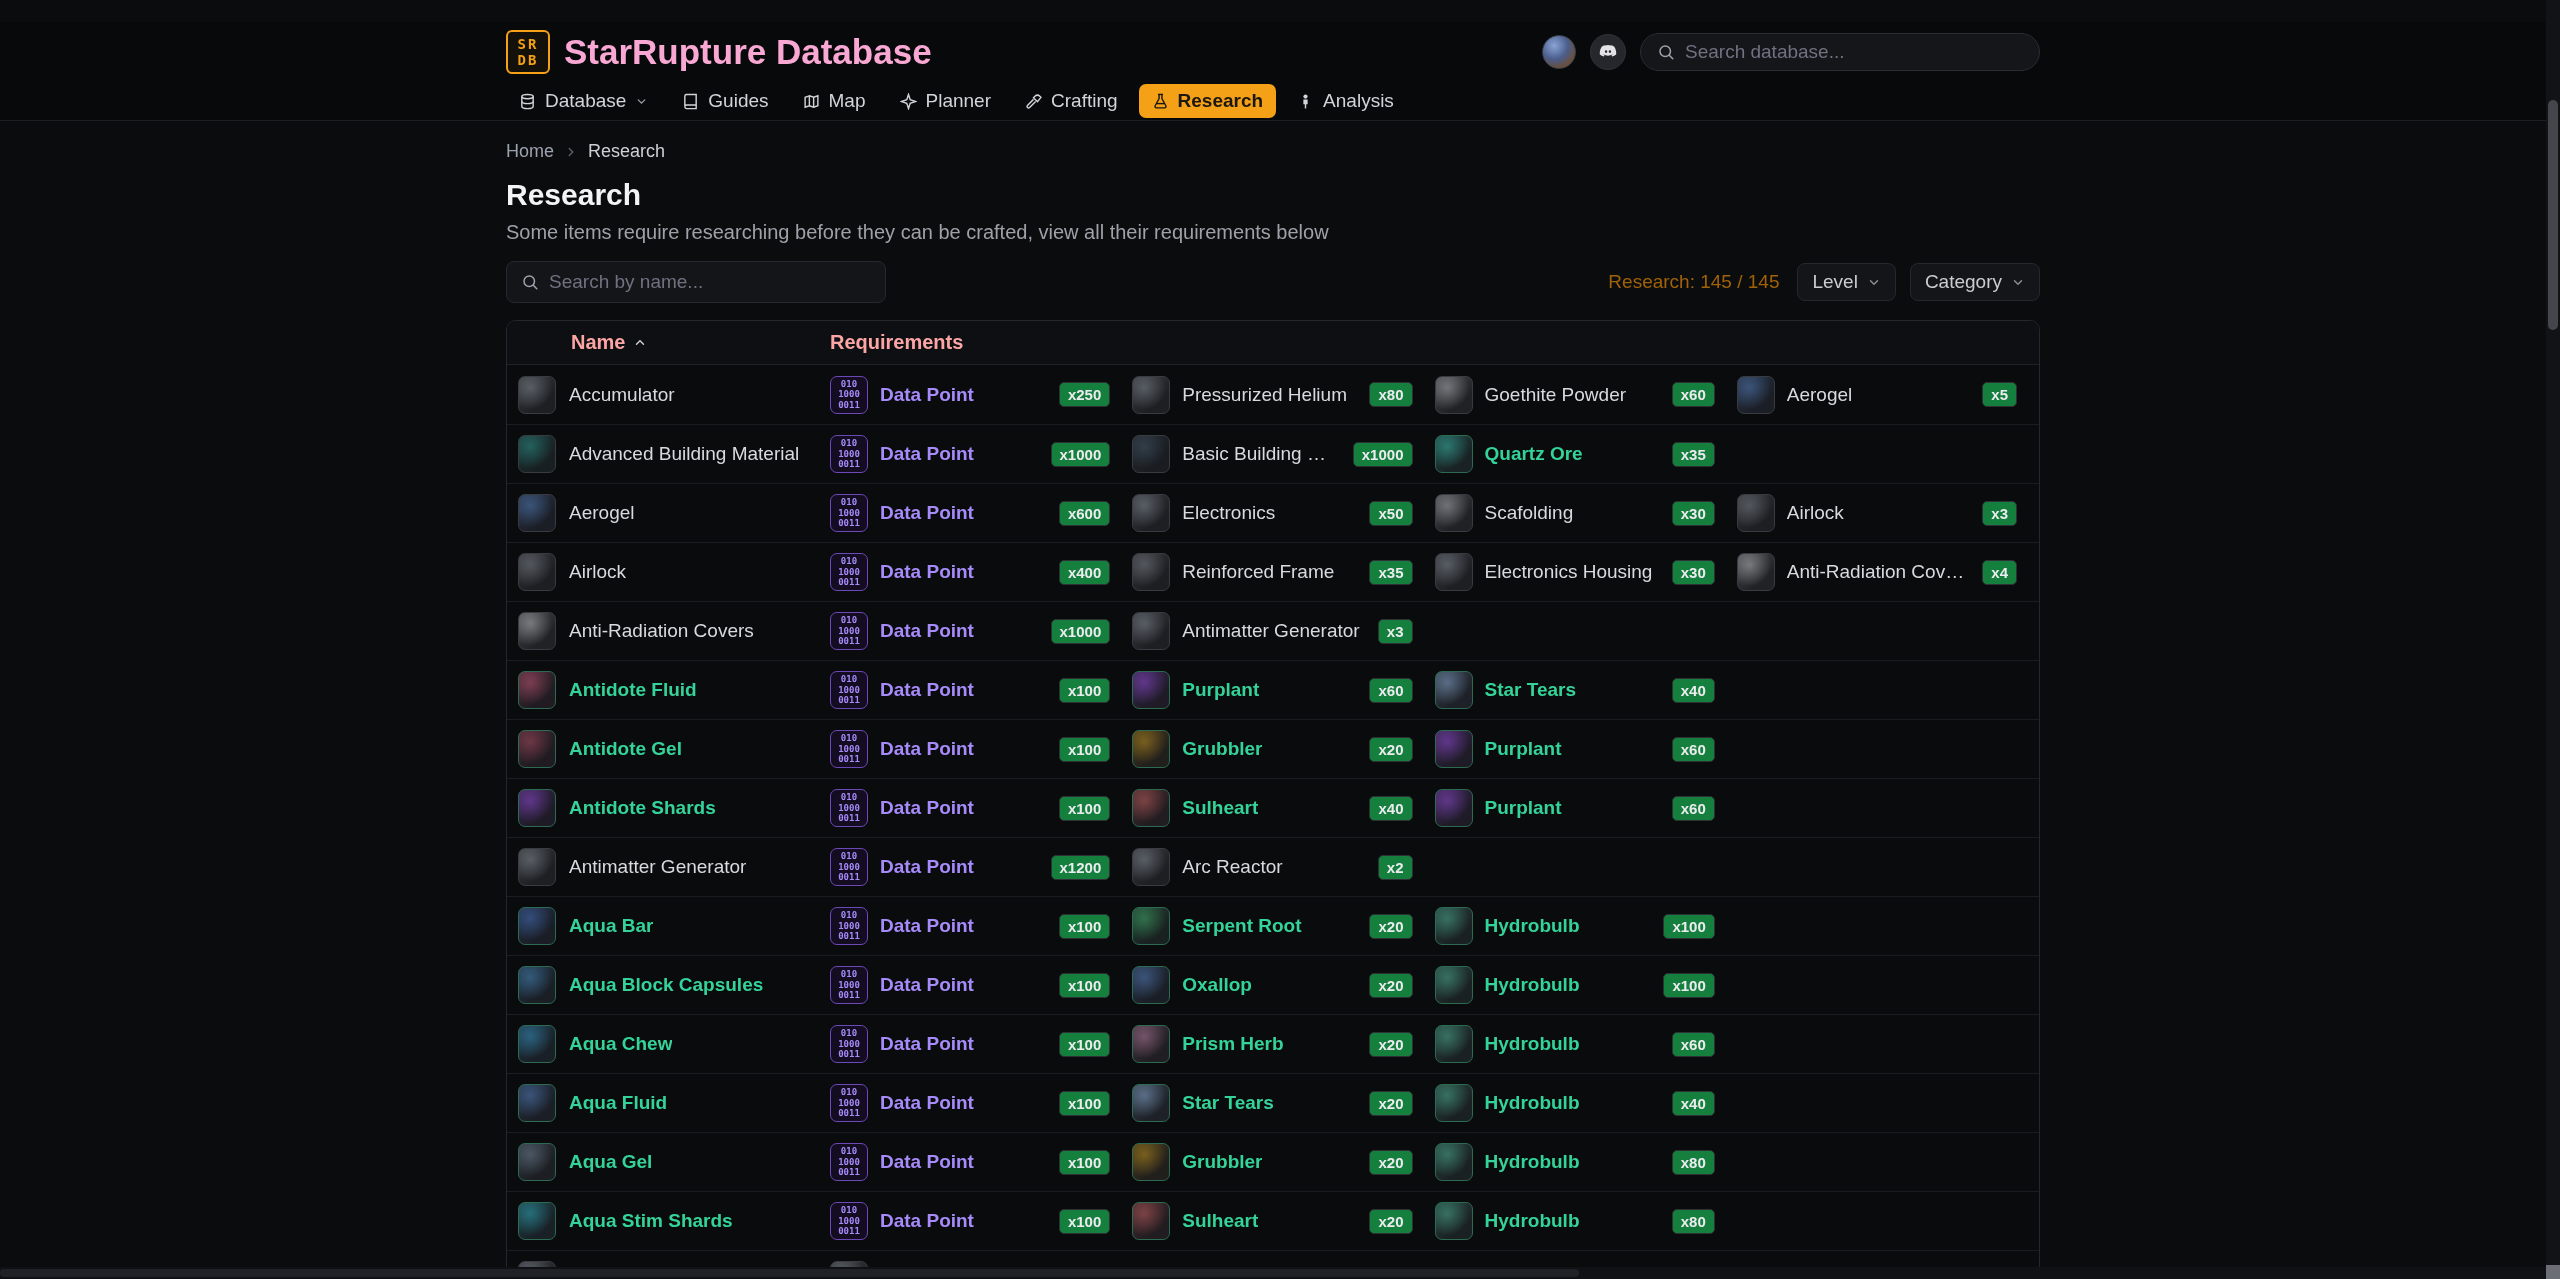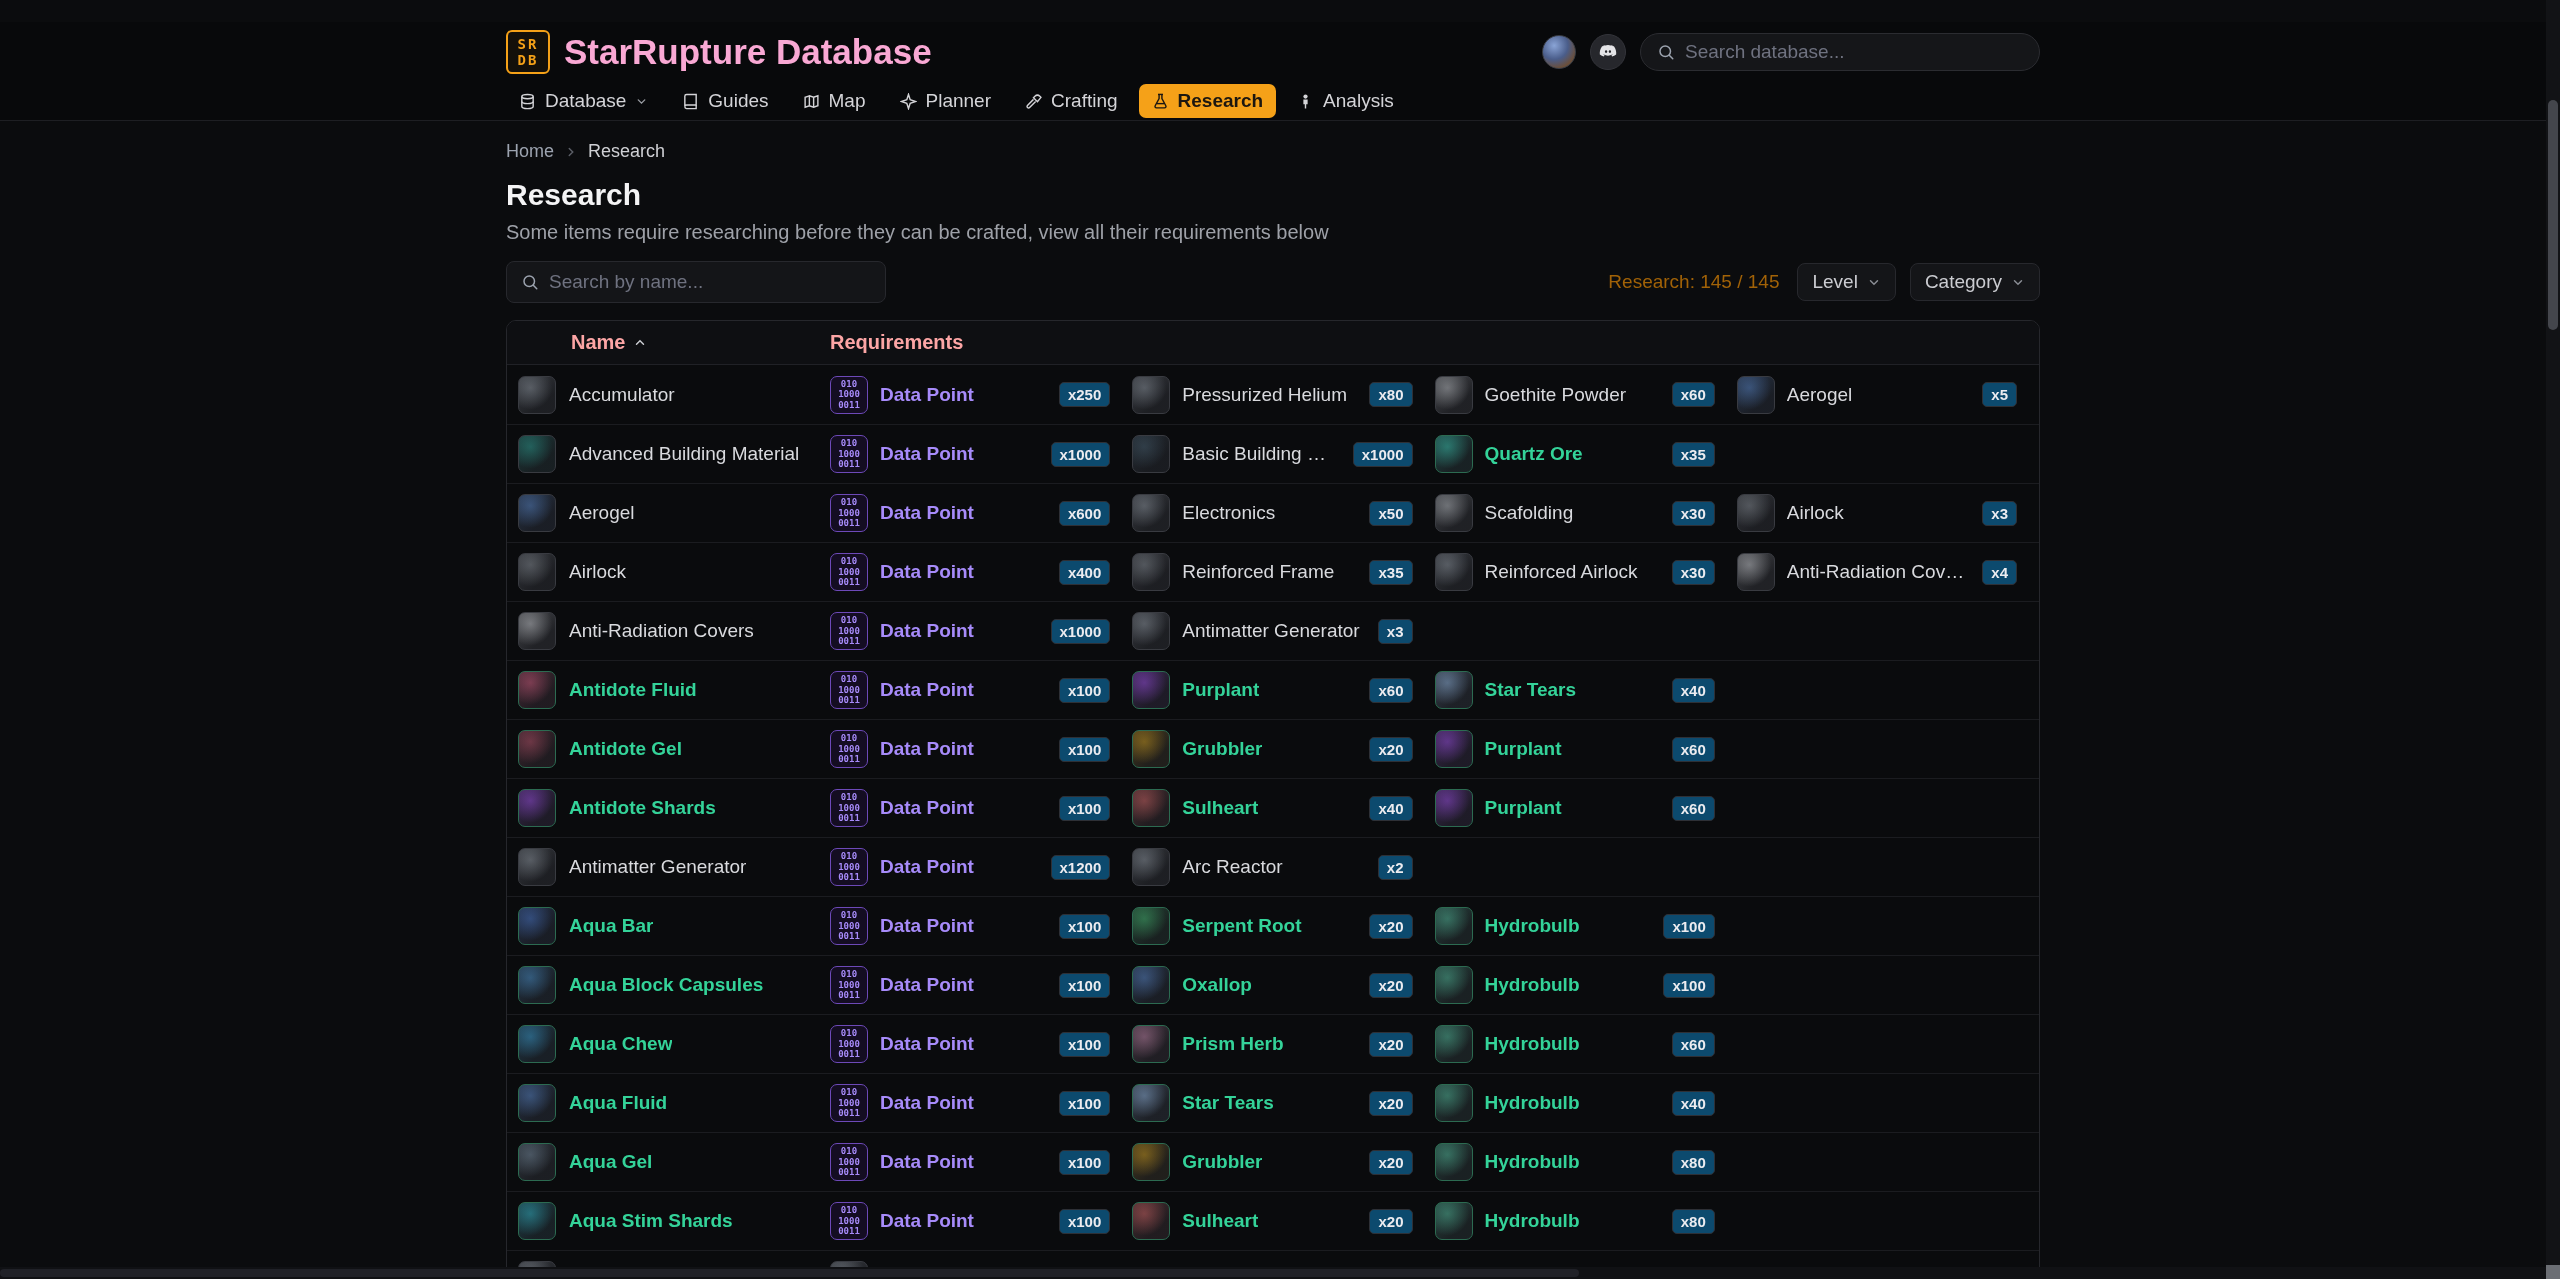--- a/index.html
+++ b/index.html
@@ -71,21 +71,21 @@
   .icon{width:38px;height:38px;border-radius:7px;border:1px solid #393b41;background:#17181c;
     flex:none;position:relative;overflow:hidden;}
   .icon.green-border{border-color:#2c6b51;}
   .icon.dp{border-color:#6d49b8;background:#140d22;display:flex;align-items:center;justify-content:center;}
   .icon.dp span{font-family:"DejaVu Sans Mono",monospace;font-size:9px;line-height:1.15;
     color:var(--purple);text-align:center;font-weight:700;}
   .iname{font-size:19px;color:#d9dade;white-space:nowrap;overflow:hidden;text-overflow:ellipsis;}
   .iname.green{color:var(--green);font-weight:600;}
   .iname.purple{color:var(--purple);font-weight:600;}
   .badge{margin-left:auto;flex:none;font-size:15px;font-weight:700;color:#ececf0;
-    background:#0c4a6e;border:1px solid #2e3036;border-radius:5px;padding:3px 8px;}
+    background:#15803d;border:1px solid #2e3036;border-radius:5px;padding:3px 8px;}
 
   
   .v-scrollbar{position:fixed;top:0;right:0;width:14px;height:1279px;background:#121316;}
   .v-thumb{position:absolute;top:100px;left:2px;width:10px;height:230px;border-radius:5px;background:#44464c;}
   .h-scrollbar{position:fixed;left:0;bottom:0;right:14px;height:12px;background:#101114;}
   .h-thumb{position:absolute;left:0;top:2px;height:8px;width:62%;border-radius:4px;background:#202127;}
   .sb-corner{position:fixed;right:0;bottom:0;width:14px;height:14px;background:#6b6e74;}
 </style>
 </head>
 <body>
@@ -349,21 +349,21 @@
               <span class="iname purple">Data Point</span>
               <span class="badge">x400</span>
             </div>
             <div class="cell-req">
               <div class="icon" style="background: radial-gradient(circle at 32% 30%, rgba(143, 150, 158, 0.4), transparent 62%), linear-gradient(140deg, rgba(143, 150, 158, 0.25) 0%, rgba(143, 150, 158, 0.05) 70%), rgb(23, 24, 28);"></div>
               <span class="iname">Reinforced Frame</span>
               <span class="badge">x35</span>
             </div>
             <div class="cell-req">
               <div class="icon" style="background: radial-gradient(circle at 32% 30%, rgba(152, 161, 171, 0.4), transparent 62%), linear-gradient(140deg, rgba(152, 161, 171, 0.25) 0%, rgba(152, 161, 171, 0.05) 70%), rgb(23, 24, 28);"></div>
-              <span class="iname">Reinforced Airlock</span>
+              <span class="iname">Electronics Housing</span>
               <span class="badge">x30</span>
             </div>
             <div class="cell-req">
               <div class="icon" style="background: radial-gradient(circle at 32% 30%, rgba(216, 219, 224, 0.4), transparent 62%), linear-gradient(140deg, rgba(216, 219, 224, 0.25) 0%, rgba(216, 219, 224, 0.05) 70%), rgb(23, 24, 28);"></div>
               <span class="iname">Anti-Radiation Covers</span>
               <span class="badge">x4</span>
             </div>
           </div>
           <div class="row">
             <div class="cell-name">

